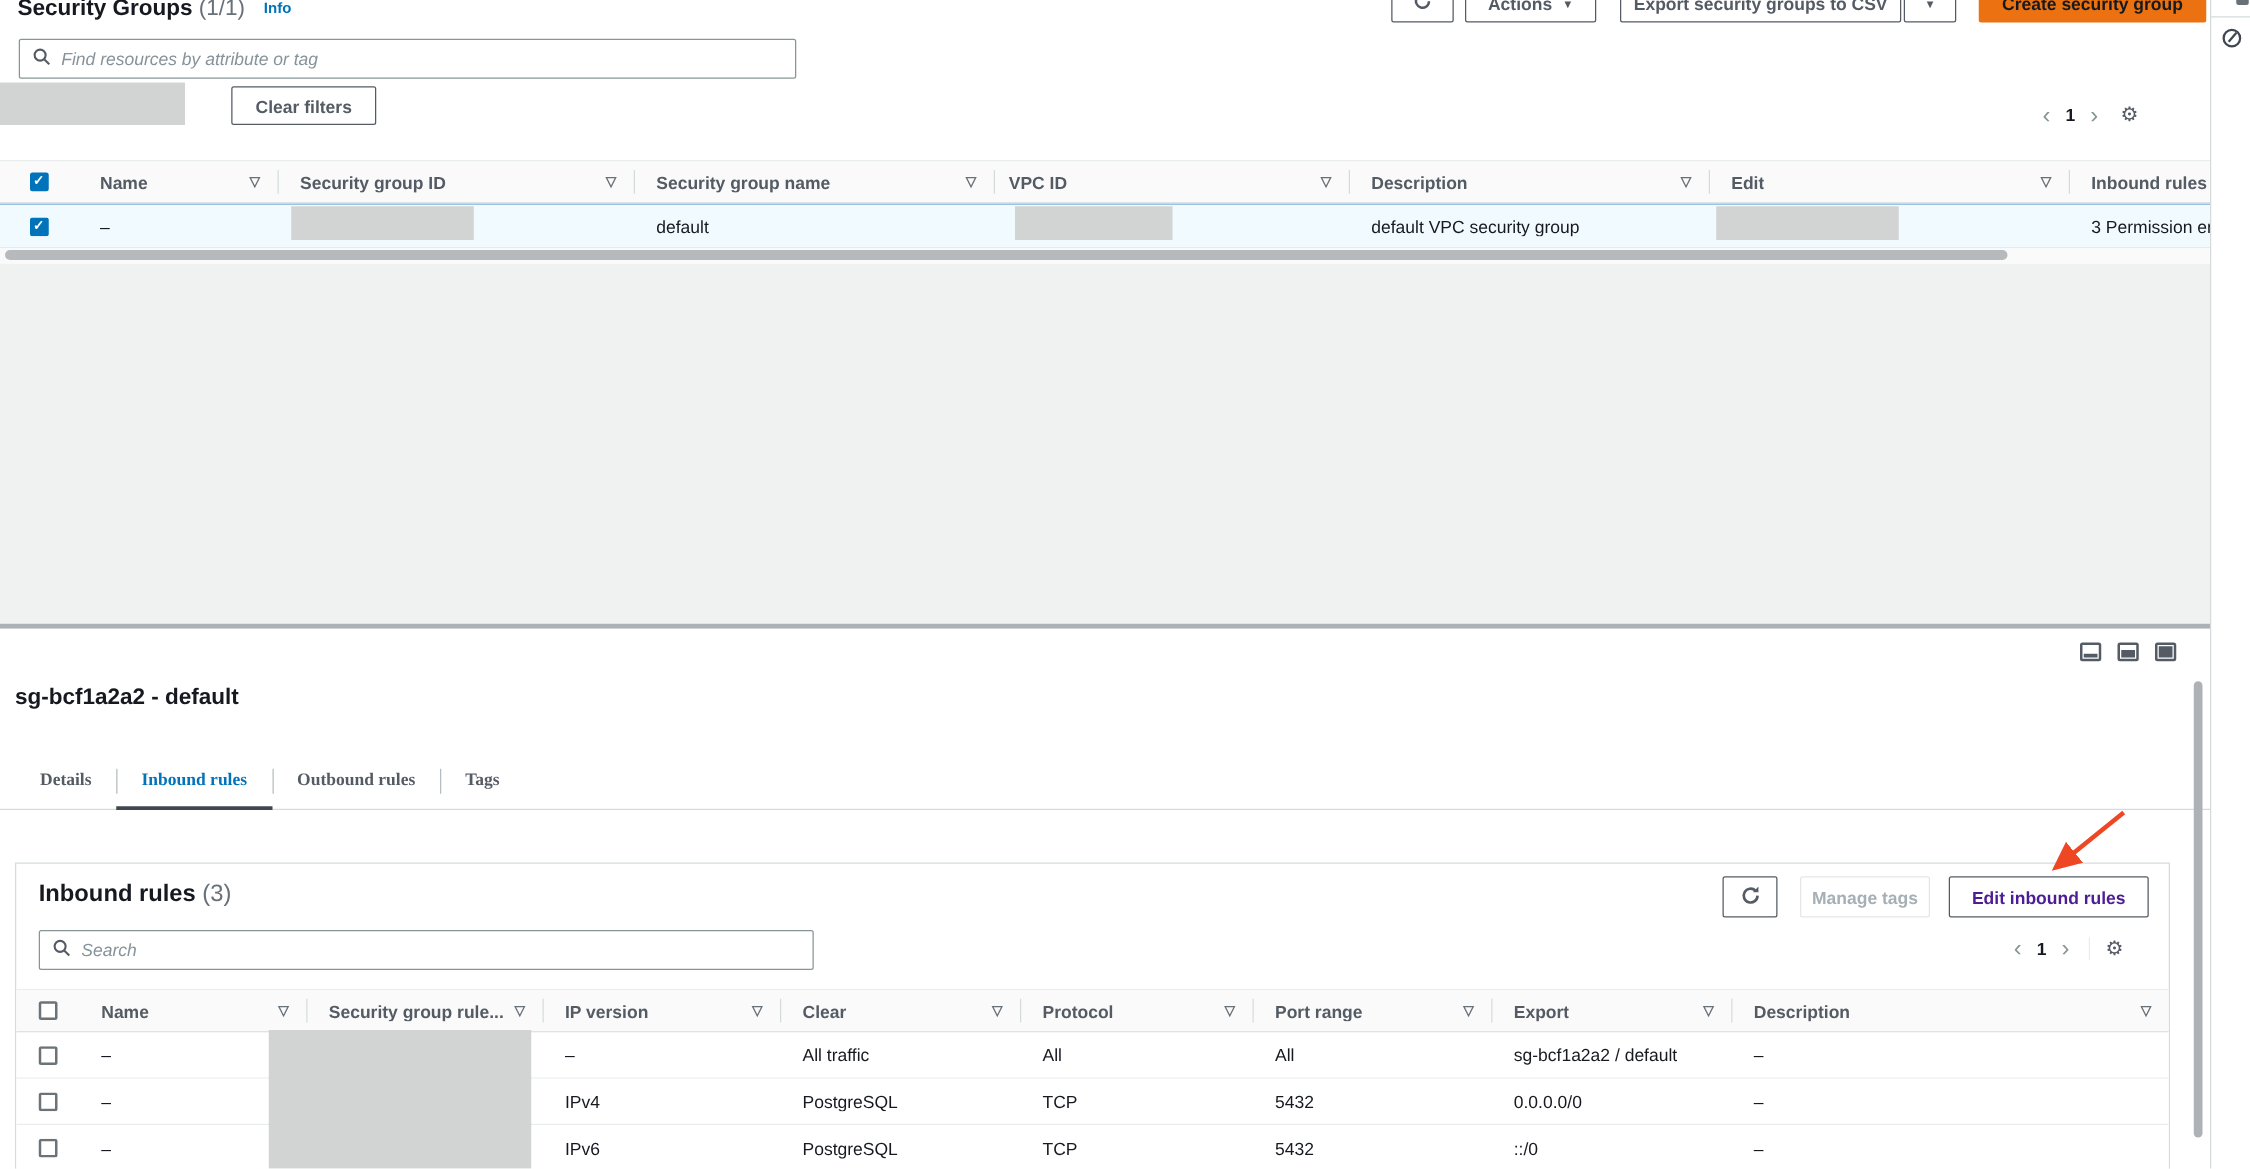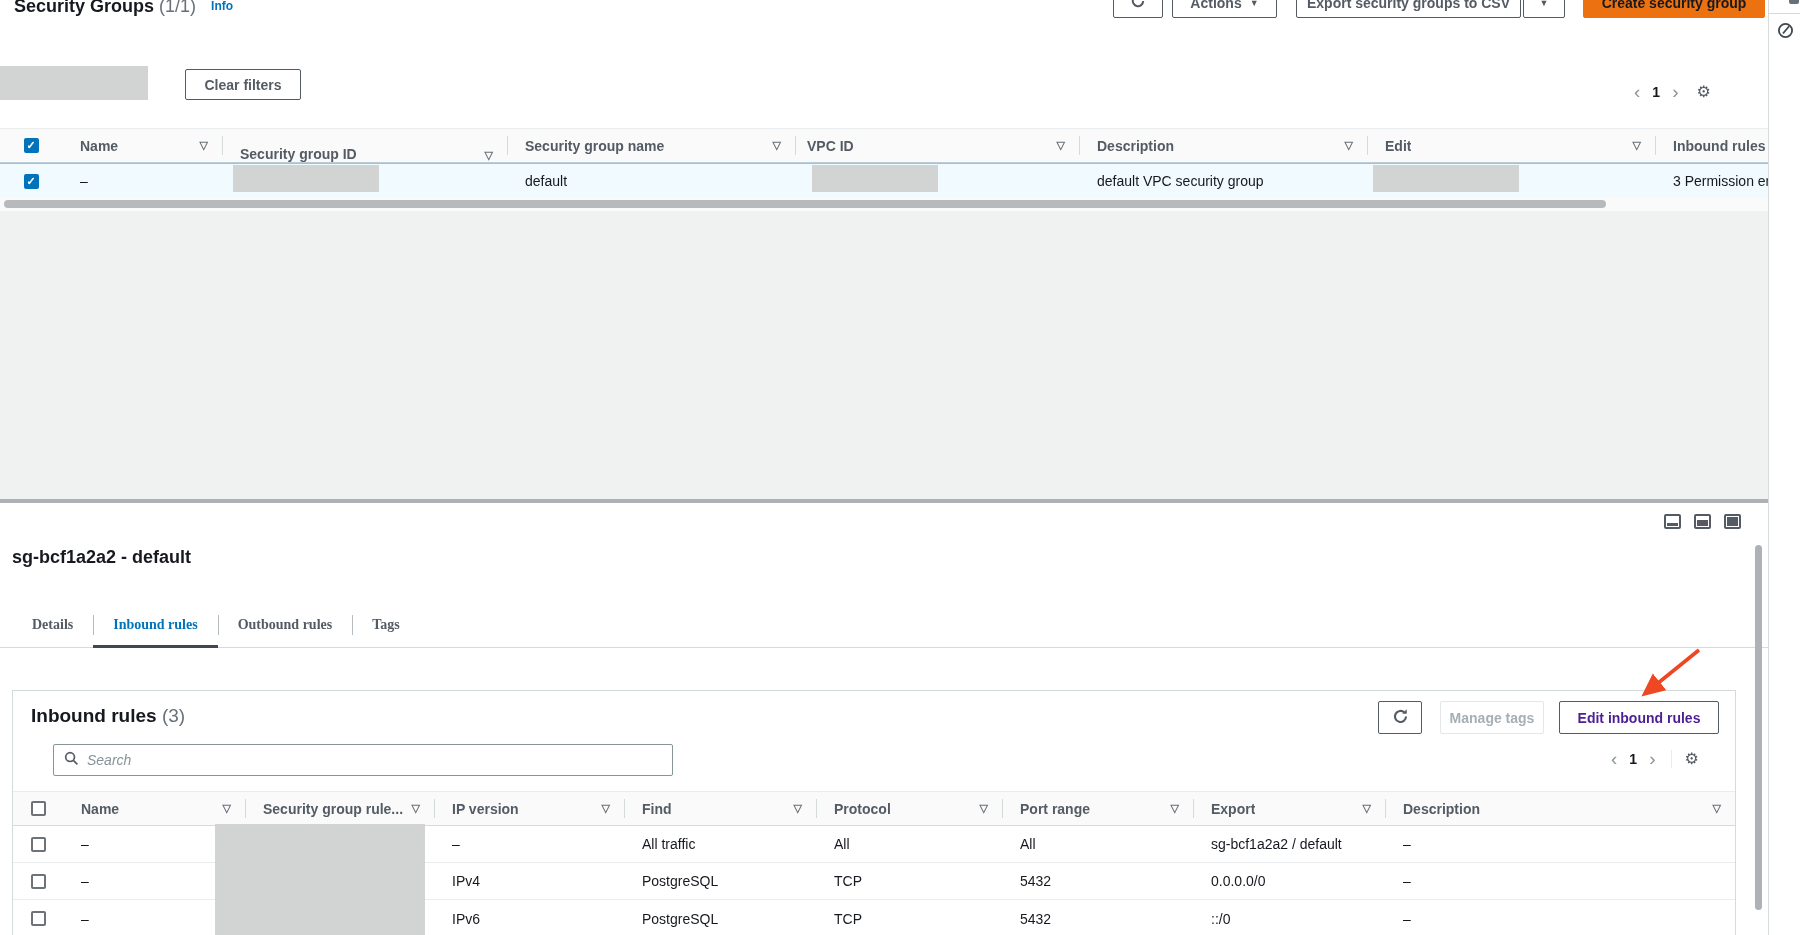--- a/index.html
+++ b/index.html
@@ -50,21 +50,21 @@
   .ficon { margin-left:auto; padding-left:6px; color:#687078; font-size:11px; }
   .trow { display:flex; align-items:center; font-size:14px; color:#16191f; background:#fff; }
   .trow.selected { background:#f1faff; border-top:1px solid #9dc2dd; border-bottom:1px solid #9dc2dd; }
   .tcell { padding:0 14px 0 18px; white-space:nowrap; overflow:hidden; flex:0 0 auto; }
   .ckcell { display:flex; justify-content:center; padding:0; }
   .cb { width:15px; height:15px; border:2px solid #6b7378; border-radius:2px; background:#fff; cursor:pointer; }
   .cb.checked { background:#0073bb; border-color:#0073bb; color:#fff; font-size:11px; font-weight:bold;
     display:flex; align-items:center; justify-content:center; line-height:1; }
 
   
-  .t1c0{width:62px;} .t1c1{width:160px;} .t1c2{width:285px;align-items:flex-end;} .t1c3{width:288px;}
+  .t1c0{width:62px;} .t1c1{width:160px;} .t1c2{width:285px;} .t1c3{width:288px;}
   .t1c4{width:284px;padding-left:12px;} .t1c5{width:288px;} .t1c6{width:288px;} .t1c7{width:290px;}
   
   .t2c0{width:50px;} .t2c1{width:182px;} .t2c2{width:189px;} .t2c3{width:190px;} .t2c4{width:192px;}
   .t2c5{width:186px;} .t2c6{width:191px;} .t2c7{width:192px;} .t2c8{flex:1 1 auto; min-width:0;}
 
   .hscroll { background:#fafafa; }
   .hthumb { position:absolute; left:4px; top:2px; height:8px; border-radius:4px; background:#b6babd; cursor:pointer; }
   .vthumb { background:#aeb2b6; border-radius:4px; cursor:pointer; }
 
   
@@ -126,20 +126,29 @@
   <button class="btn" style="left:1296px; top:-13px; width:225px;">
     <span>Export security groups to CSV</span>
   </button>
   <button class="btn" style="left:1523px; top:-13px; width:42px; padding:0;">
     <span class="caret" style="margin:0;">▼</span>
   </button>
   <button class="btn primary" style="left:1583px; top:-13px; width:182px;">
     <span>Create security group</span>
   </button>
 
+  <div class="abs searchbox" style="left:15px; top:31px; width:622px;">
+    <span>
+      <svg width="15" height="15" viewBox="0 0 16 16">
+          <circle cx="6.5" cy="6.5" r="4.7" fill="none" stroke="#545b64" stroke-width="1.8"></circle>
+          <line x1="10.2" y1="10.2" x2="14.3" y2="14.3" stroke="#545b64" stroke-width="1.8"></line>
+        </svg>
+    </span>
+    <input type="text" placeholder="Find resources by attribute or tag" style="">
+  </div>
 
   <div class="abs chip-block redact" style="left:0; top:66px; width:148px; height:34px;"></div>
   <button class="btn" style="left:185px; top:69px; width:116px;">
     <span>Clear filters</span>
   </button>
 
   <div class="abs pager" style="left:1628px; top:82px;">
     <span class="chev">‹</span>
     <span class="pnum">1</span>
     <span class="chev">›</span>
@@ -245,21 +254,21 @@
             </svg>
         </span>
       </button>
       <button class="btn disabled" style="left:1427px; top:10px; width:104px; height:33px;">
         <span>Manage tags</span>
       </button>
       <button class="btn dark-label" style="left:1546px; top:10px; width:160px; height:33px;">
         <span>Edit inbound rules</span>
       </button>
 
-      <div class="abs searchbox" style="left:18px; top:53px; width:620px;margin-left:22px;">
+      <div class="abs searchbox" style="left:18px; top:53px; width:620px;">
         <span>
           <svg width="15" height="15" viewBox="0 0 16 16">
               <circle cx="6.5" cy="6.5" r="4.7" fill="none" stroke="#545b64" stroke-width="1.8"></circle>
               <line x1="10.2" y1="10.2" x2="14.3" y2="14.3" stroke="#545b64" stroke-width="1.8"></line>
             </svg>
         </span>
         <input type="text" placeholder="Search" style="">
       </div>
 
       <div class="abs pager" style="left:1592px; top:58px;">
@@ -281,21 +290,21 @@
           </div>
           <div class="hcell sep t2c2">
             <span class="hlabel">Security group rule...</span>
             <span class="ficon">▽</span>
           </div>
           <div class="hcell sep t2c3">
             <span class="hlabel">IP version</span>
             <span class="ficon">▽</span>
           </div>
           <div class="hcell sep t2c4">
-            <span class="hlabel">Find</span>
+            <span class="hlabel">Clear</span>
             <span class="ficon">▽</span>
           </div>
           <div class="hcell sep t2c5">
             <span class="hlabel">Protocol</span>
             <span class="ficon">▽</span>
           </div>
           <div class="hcell sep t2c6">
             <span class="hlabel">Port range</span>
             <span class="ficon">▽</span>
           </div>

